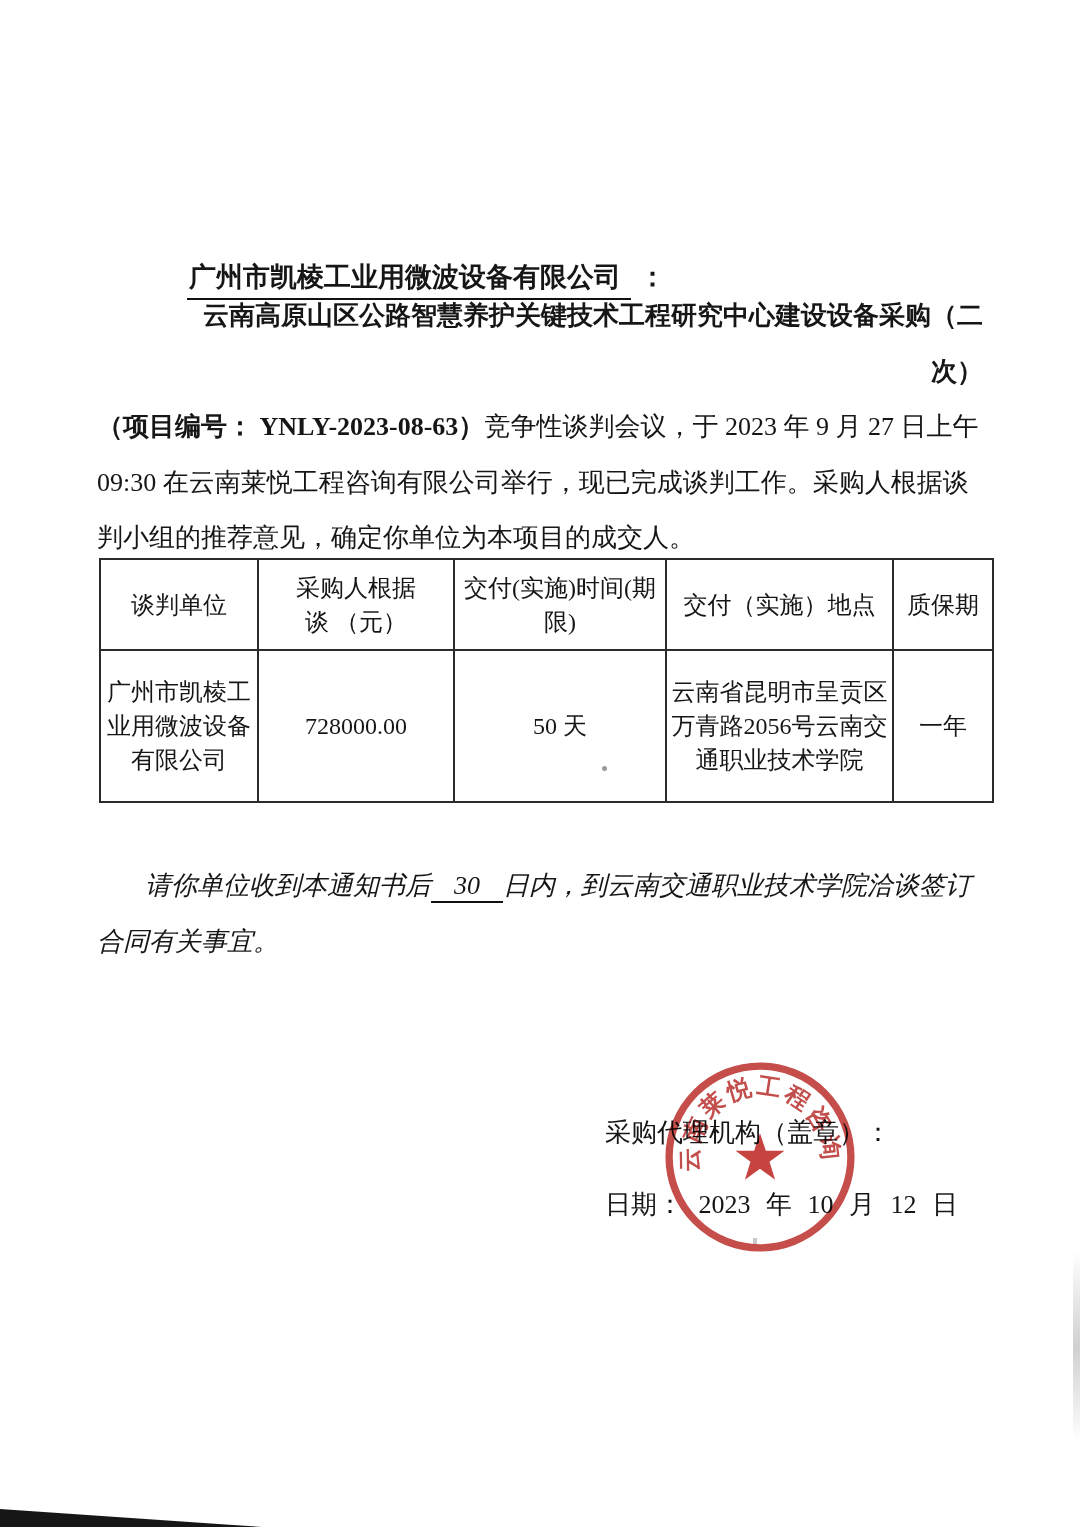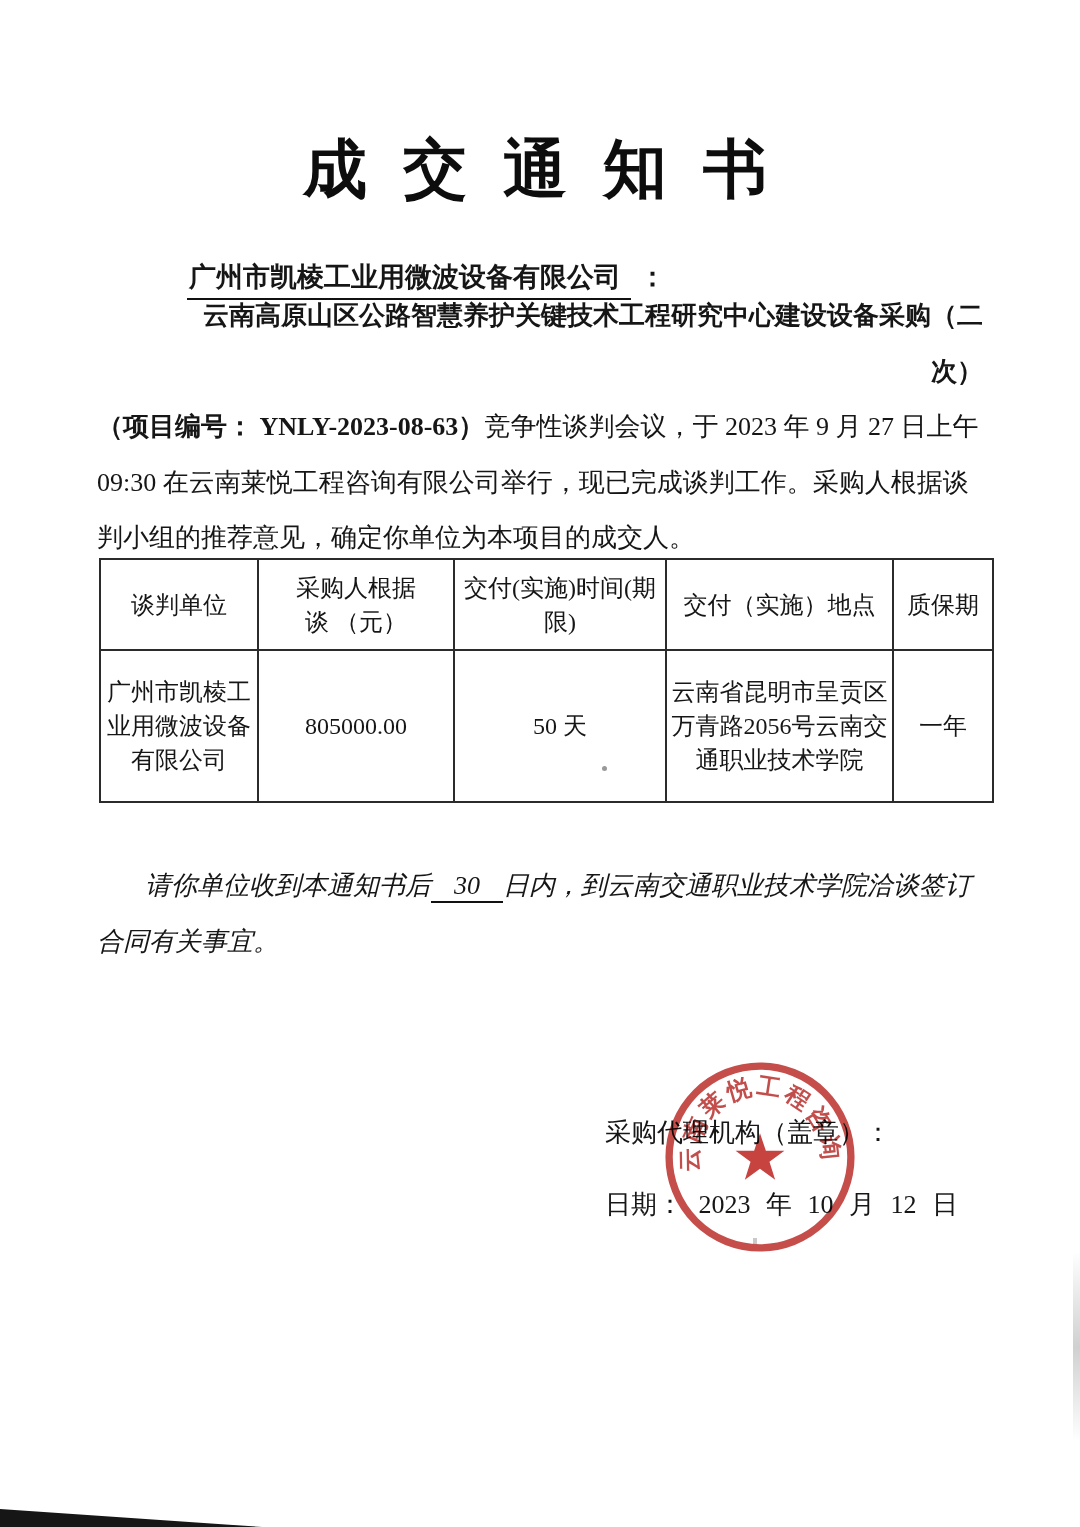--- a/index.html
+++ b/index.html
@@ -113,21 +113,20 @@
     background:linear-gradient(to bottom,rgba(120,120,120,0),rgba(120,120,120,.35),rgba(120,120,120,0));
   }
   .dot1{position:absolute;left:602px;top:766px;width:5px;height:5px;border-radius:50%;background:#555;opacity:.6;}
   .dot2{position:absolute;left:753px;top:1238px;width:4px;height:6px;background:#777;opacity:.4;}
 </style>
 </head>
 <body>
 
 <div class="page">
 
-  <div class="title">成 交 通 知 书</div>
 
   <div class="addressee">
     <span class="uname">广州市凯棱工业用微波设备有限公司</span><span class="colon">：</span>
   </div>
 
   <div class="intro">
     <div class="line indent1 b">云南高原山区公路智慧养护关键技术工程研究中心建设设备采购（二次）</div>
     <div class="line"><span class="b">（项目编号： YNLY-2023-08-63）</span><span>竞争性谈判会议，于 2023 年 9 月 27 日上午</span></div>
     <div class="line">09:30 在云南莱悦工程咨询有限公司举行，现已完成谈判工作。采购人根据谈</div>
     <div class="line">判小组的推荐意见，确定你单位为本项目的成交人。</div>
@@ -137,21 +136,21 @@
     <tbody>
       <tr class="hrow">
         <td class="w-unit">谈判单位</td>
         <td class="w-price"><span class="hwrap-price">采购人根据谈 （元）</span></td>
         <td class="w-time"><span class="hwrap-time">交付(实施)时间(期限)</span></td>
         <td class="w-place">交付（实施）地点</td>
         <td class="w-warranty">质保期</td>
       </tr>
       <tr class="brow">
         <td><span class="cellwrap-unit">广州市凯棱工业用微波设备有限公司</span></td>
-        <td>805000.00</td>
+        <td>728000.00</td>
         <td>50 天</td>
         <td><span class="cellwrap-place">云南省昆明市呈贡区万青路2056号云南交通职业技术学院</span></td>
         <td>一年</td>
       </tr>
     </tbody>
   </table>
 
   <div class="closing">
     <div class="line indent2"><span>请你单位收到本通知书后</span><span class="blank">30</span><span>日内，到云南交通职业技术学院洽谈签订</span></div>
     <div class="line">合同有关事宜。</div>

